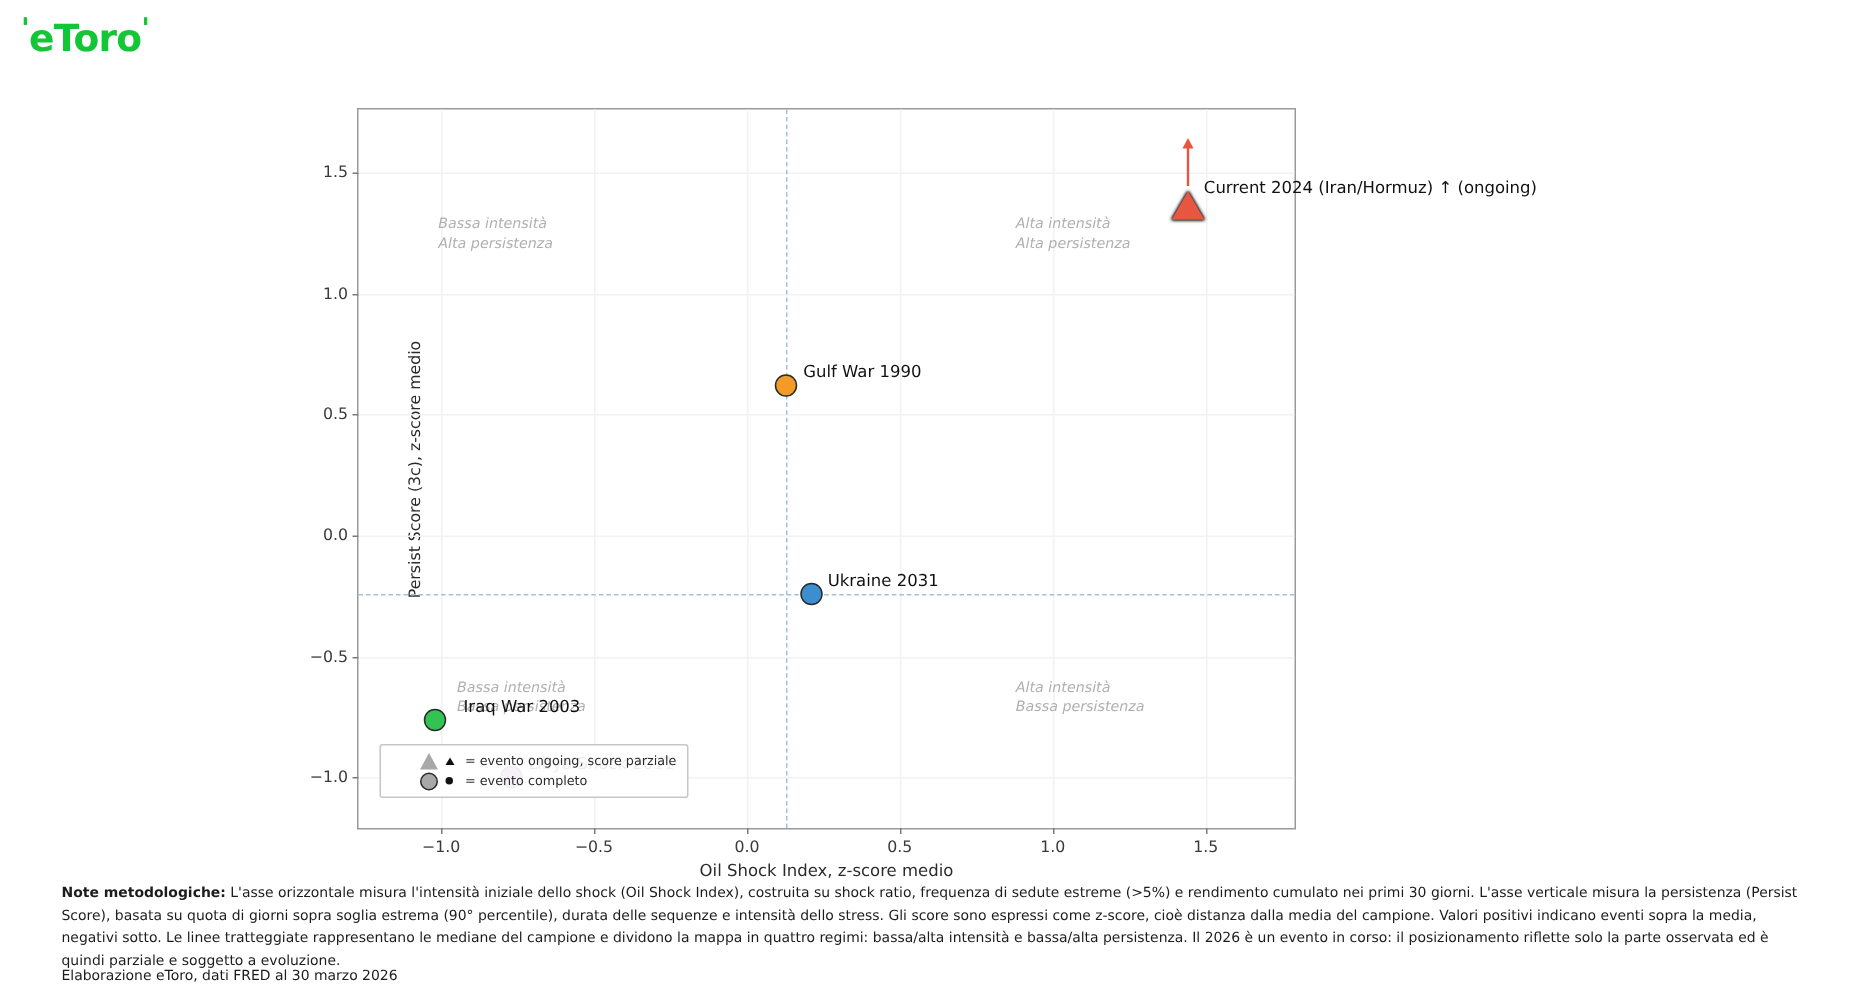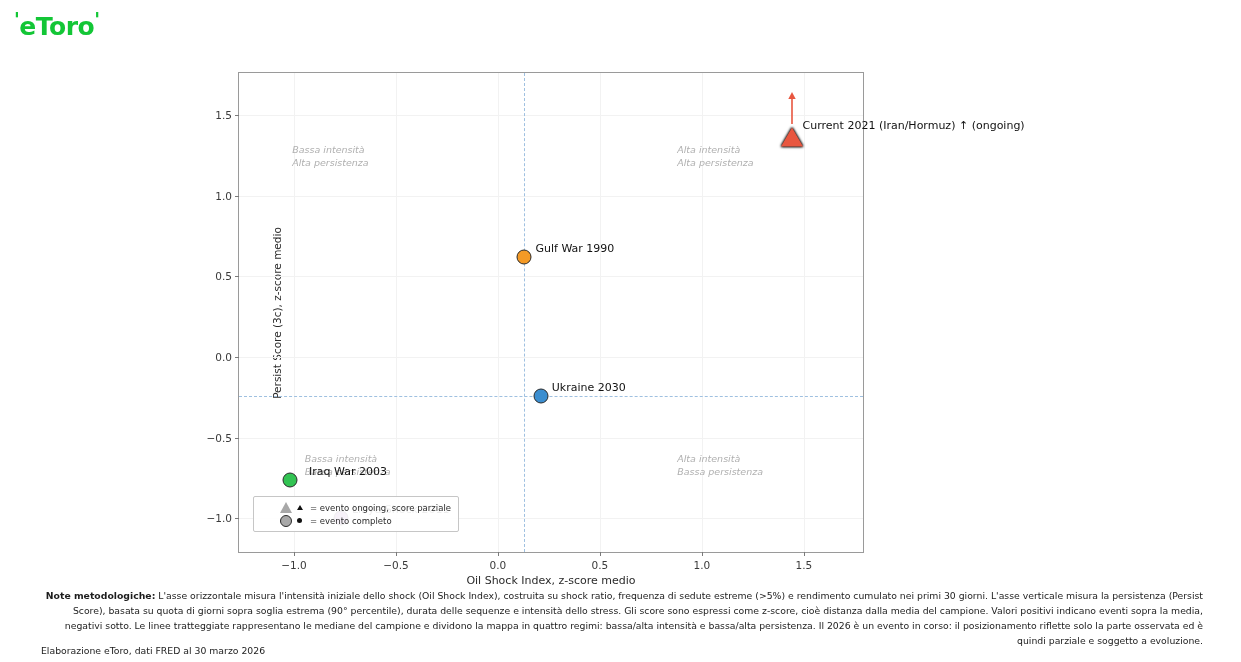--- a/index.html
+++ b/index.html
@@ -127,21 +127,21 @@
   .legend-marks { width: 30px; display: flex; align-items: center; gap: 5px; }
   .lg-tri-big { width: 0; height: 0; border-left: 6px solid transparent; border-right: 6px solid transparent; border-bottom: 11px solid #a8a8a8; position: relative; }
   .lg-tri-sm  { width: 0; height: 0; border-left: 3px solid transparent; border-right: 3px solid transparent; border-bottom: 5.5px solid #111; }
   .lg-dot-big { width: 12px; height: 12px; border-radius: 50%; background: #a8a8a8; border: 1px solid #2b2b2b; }
   .lg-dot-sm  { width: 5px; height: 5px; border-radius: 50%; background: #111; }
 
   
   .notes {
     position: absolute; left: 41px; top: 588px; width: 1162px;
     font-size: 9.3px; line-height: 1.62; color: #1c1c1c;
-    text-align: right;
+    text-align: left;
   }
   .notes b { font-weight: 700; }
   .source {
     position: absolute; left: 41px; top: 645px;
     font-size: 9.3px; color: #1c1c1c;
   }
 </style>
 </head>
 <body>
 
@@ -206,25 +206,25 @@
       </div>
       <div class="quad" style="left: 438.2px; top: 379.99px;">
         <div>Alta intensità</div>
         <div>Bassa persistenza</div>
       </div>
       <div class="tri" style="left: 552.593px; top: 61.3356px; border-left: 11px solid transparent; border-right: 11px solid transparent; border-bottom: 19px solid rgb(232, 86, 63); filter: drop-shadow(rgb(17, 17, 17) 0px 0px 0.9px) drop-shadow(rgb(17, 17, 17) 0px 0px 0.9px); margin-top: 3px;"></div>
       <div class="arrow-up" style="left: 552.593px; top: 18.3356px;"><svg width="11" height="34" viewBox="0 0 11 34">
           <line x1="5.5" y1="33" x2="5.5" y2="6" stroke="#e8563f" stroke-width="1.6"></line>
           <path d="M5.5 1 L9.2 8 L1.8 8 Z" fill="#e8563f"></path>
         </svg></div>
-      <div class="pt-label" style="left: 563.593px; top: 52.3356px;">Current 2021 (Iran/Hormuz) ↑ (ongoing)</div>
+      <div class="pt-label" style="left: 563.593px; top: 52.3356px;">Current 2024 (Iran/Hormuz) ↑ (ongoing)</div>
       <div class="dot" style="left: 285.472px; top: 184.007px; background: rgb(244, 154, 38);"></div>
       <div class="pt-label" style="left: 296.472px; top: 175.007px;">Gulf War 1990</div>
       <div class="dot" style="left: 301.785px; top: 322.819px; background: rgb(59, 142, 208);"></div>
-      <div class="pt-label" style="left: 312.785px; top: 313.819px;">Ukraine 2030</div>
+      <div class="pt-label" style="left: 312.785px; top: 313.819px;">Ukraine 2031</div>
       <div class="dot" style="left: 50.9772px; top: 406.752px; background: rgb(50, 195, 82);"></div>
       <div class="pt-label" style="left: 70px; top: 397.752px;">Iraq War 2003</div>
       <div class="dot" style="left: 101.954px; top: 445.49px; background: rgb(149, 88, 178);"></div>
       <div class="pt-label" style="left: 112.954px; top: 436.49px;">Libya Shock 2011</div>
       <div class="legend" style="left: 14px; top: 423px; padding-left: 26px;">
         <div class="legend-row">
           <div class="legend-marks">
             <div class="lg-tri-big"></div>
             <div class="lg-tri-sm"></div>
           </div>

